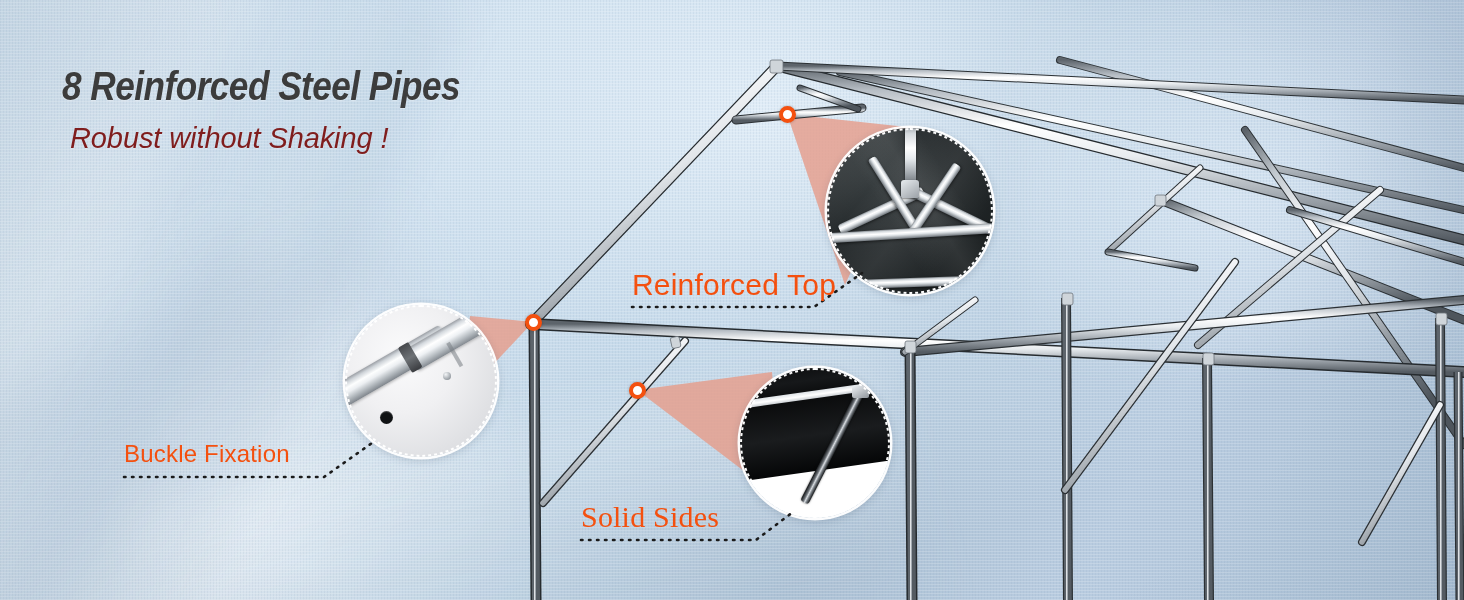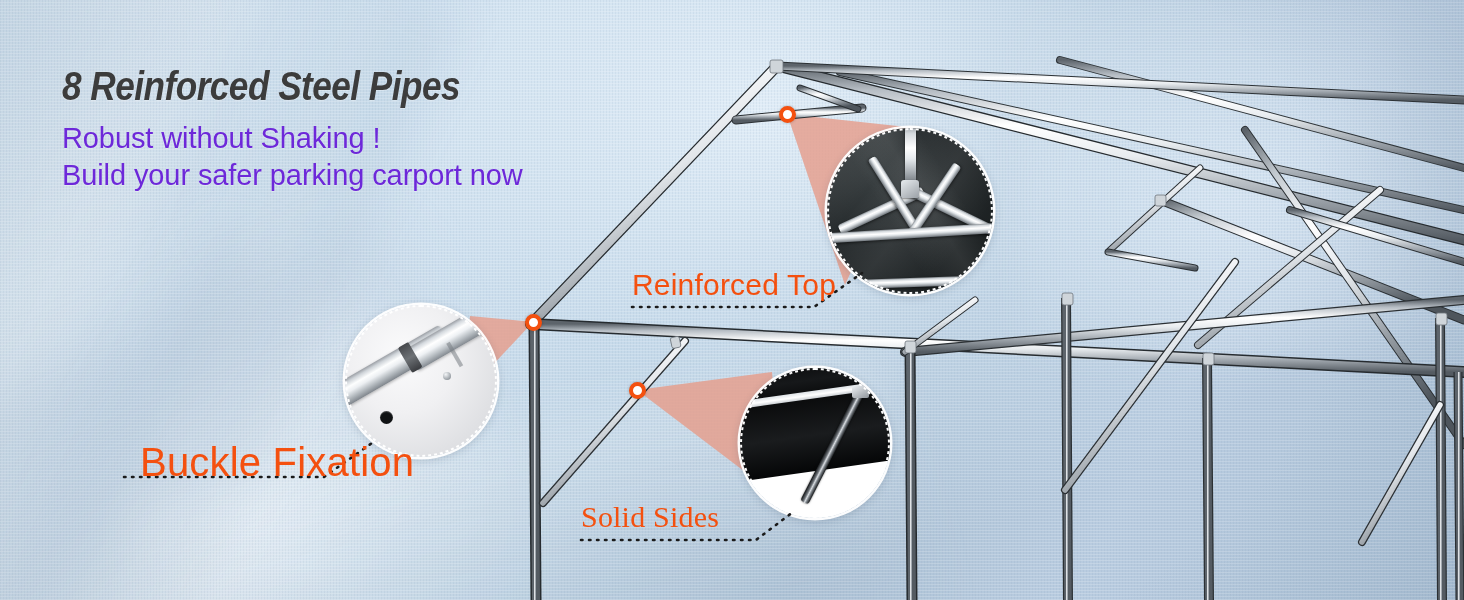--- a/index.html
+++ b/index.html
@@ -119,22 +119,22 @@
   .leader{position:absolute;}
 
   
   #headline{position:absolute;left:62px;top:66px;}
   #h1{
     font-size:40px;font-weight:700;font-style:italic;color:#3c3c3c;
     letter-spacing:-.6px;line-height:1;margin:0;
     transform:scaleX(.88);transform-origin:0 50%;
     text-shadow:0 1px 1px rgba(255,255,255,.35);
   }
-  .sub{font-size:29px;color:#6d28d9;line-height:1.28;margin:0;letter-spacing:-.1px;
-    text-shadow:0 1px 1px rgba(255,255,255,.3);}
+  .sub{font-size:29px;color:#7f1d1d;line-height:1.28;margin:8px;letter-spacing:-.1px;
+    text-shadow:0 1px 1px rgba(255,255,255,.3);font-style:italic;}
   #subwrap{margin-top:14px;}
 
   
   .dot{position:absolute;width:17px;height:17px;border-radius:50%;
     background:#fff;border:4.5px solid #f4500f;box-sizing:border-box;
     box-shadow:0 0 3px rgba(0,0,0,.25);}
 </style>
 </head>
 <body>
 
@@ -333,33 +333,32 @@
     <g stroke="#1b1b1b" stroke-width="2.6" stroke-linecap="round" fill="none" stroke-dasharray="1.5 6.5">
 
       <path d="M124 477 L324 477 L372 443"></path>
 
       <path d="M632 307 L814 307 L862 273"></path>
 
       <path d="M581 540 L756 540 L793 512"></path>
     </g>
   </svg>
 
-  <div class="label" style="left:140px;top:440px;font-size:40px;">
+  <div class="label" style="left:124px;top:440px;font-size:24px;">
     <span class="txt">Buckle Fixation</span>
   </div>
 
   <div class="label" style="left:632px;top:268px;font-size:30px;text-align:center;">
     <span class="txt">Reinforced Top</span>
   </div>
 
   <div class="label" style="left:581px;top:500px;font-size:30px;font-family:Liberation Serif, serif;">
     <span class="txt">Solid Sides</span>
   </div>
 
   <div id="headline">
     <div id="h1">8 Reinforced Steel Pipes</div>
     <div id="subwrap">
       <div class="sub">Robust without Shaking !</div>
-      <div class="sub">Build your safer parking carport now</div>
     </div>
   </div>
 
 </div>
 
 </body></html>

